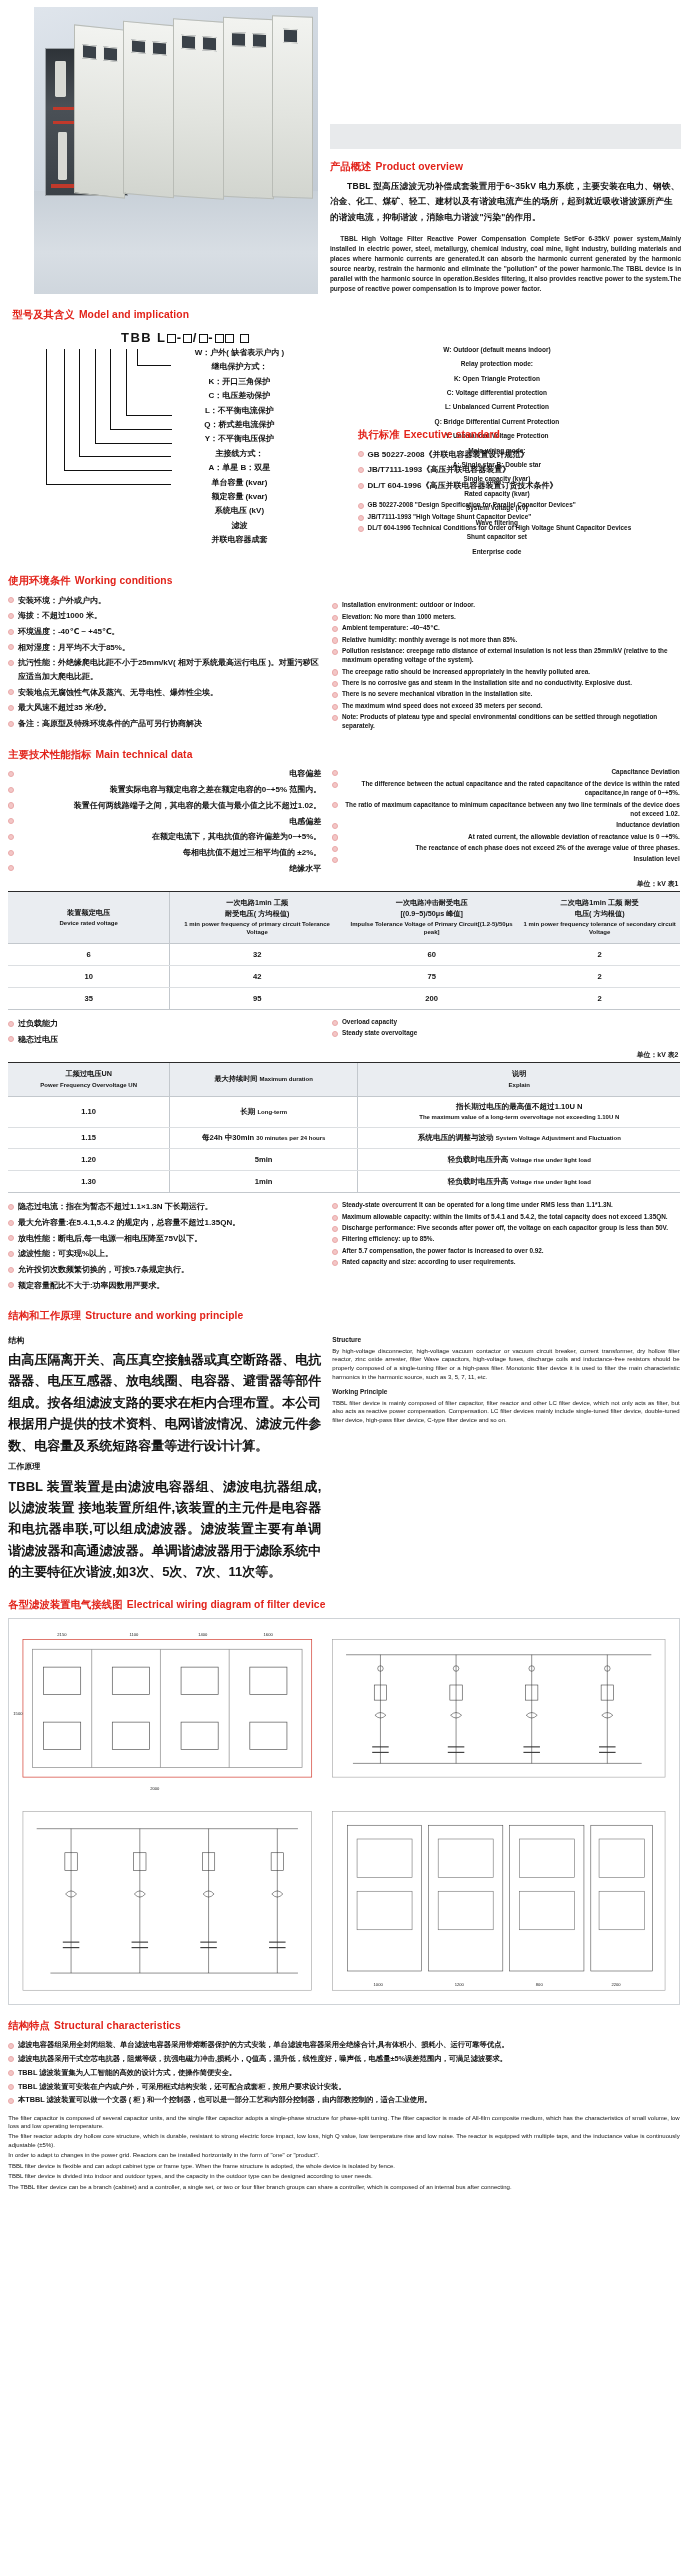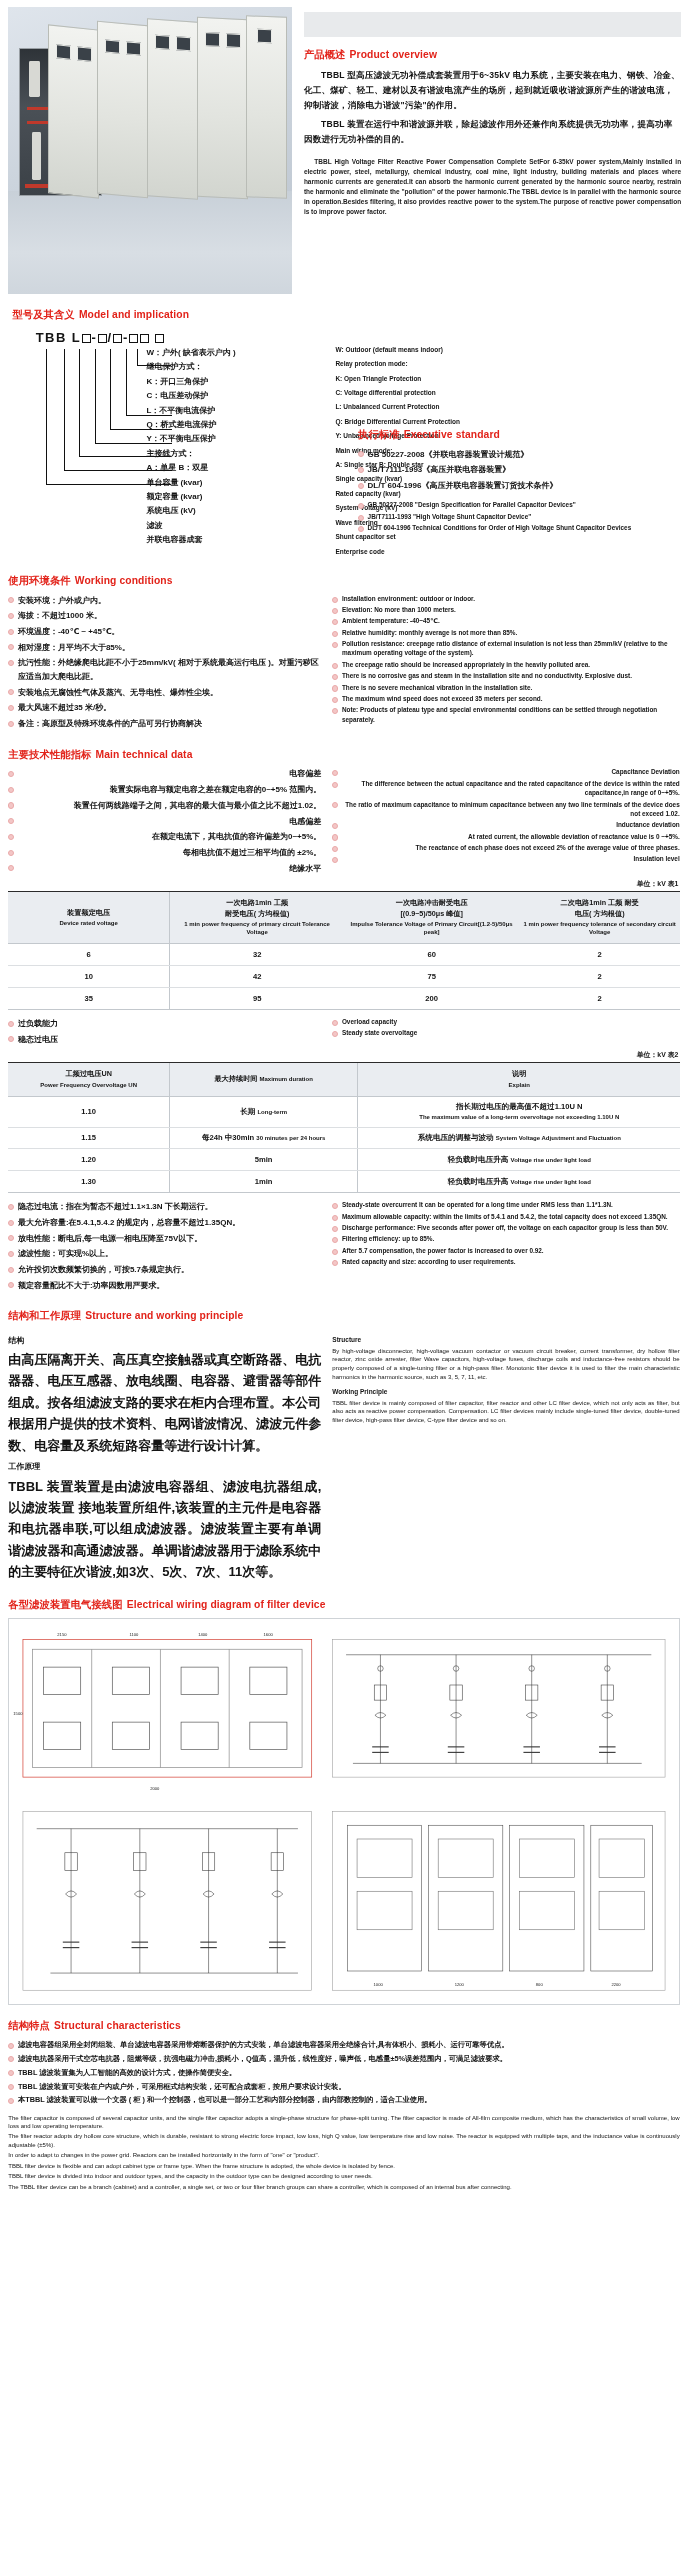--- a/index.html
+++ b/index.html
@@ -9,21 +9,21 @@
     font-family:"Liberation Sans","DejaVu Sans",sans-serif;
     color:#141414; font-size:6.9px; line-height:1.5;
   }
   .page { width:688px; position:relative; padding:0 0 20.6px 0; }
 
   
   .sec-head { font-size:10.3px; font-weight:bold; color:#e2231a; letter-spacing:0.1px; margin:0 0 5.5px 0; }
   .sec-head .en { margin-left:4.1px; }
 
   
-  .hero { display:flex; align-items:flex-start; padding:5.5px 6.9px 0 6.9px; }
+  .hero { display:flex; align-items:flex-end; padding:5.5px 6.9px 0 6.9px;margin-left:26px; }
   .hero-photo {
     width:286px; height:289px; flex:0 0 286px; position:relative; overflow:hidden;
     background:linear-gradient(160deg,#dfe5ec 0%,#ccd4dd 45%,#b9c2cc 100%);
     border:0.7px solid #ffffff;
   }
   .hero-photo .floor {
     position:absolute; left:0; right:0; bottom:0; height:103px;
     background:linear-gradient(180deg,#c8d0d8 0%,#d8dee4 60%,#cfd6dd 100%);
   }
   .cab { position:absolute; background:linear-gradient(180deg,#f2f3f0 0%,#e2e4df 55%,#d2d5cf 100%);
@@ -41,21 +41,21 @@
   .hero-text { flex:1; padding-left:11px; }
   .grey-band { height:25px; background:#e8eaec; margin:6.9px 0 9.6px 0; }
 
   .para-cn { font-size:8.6px; font-weight:bold; line-height:1.75; text-indent:2em;
              margin:0 0 4.1px 0; letter-spacing:0.2px; }
   .para-en { font-size:6.5px; line-height:1.55; text-align:justify; text-indent:1.6em;
              margin:0; font-weight:bold; color:#1d1d1d; }
 
   
   .model-wrap { padding:12.4px 6.9px 0 12.4px; }
-  .model-body { display:flex; margin-top:4.1px; }
+  .model-body { display:flex; margin-top:4.1px;text-align:center; }
   .model-left { width:323px; flex:0 0 323px; position:relative; }
   .model-code { font-size:13px; font-weight:bold; letter-spacing:1.4px; padding-left:23.4px; }
   .model-code .bx { display:inline-block; width:9px; height:9px; border:1px solid #111;
                     vertical-align:middle; margin:0 0.7px; }
   .leader-area { position:relative; height:160px; margin-top:1.4px; }
   .vline { position:absolute; width:0.7px; background:#111; }
   .hline { position:absolute; height:0.7px; background:#111; }
   .labels-cn { position:absolute; left:134px; top:-2.8px; width:186px; }
   .labels-cn div { font-size:8px; font-weight:bold; line-height:14.4px; white-space:nowrap; }
   .labels-en { width:323px; padding-top:15px; }
@@ -147,21 +147,20 @@
         <div class="win" style="left:9.6px;top:12.4px;width:15px;height:13.8px;"></div>
       </div>
     </div>
 
     <div class="hero-text">
       <div class="grey-band"></div>
       <div class="sec-head">
         <span>产品概述</span><span class="en">Product overview</span>
       </div>
       <p class="para-cn">TBBL 型高压滤波无功补偿成套装置用于6~35kV 电力系统，主要安装在电力、钢铁、冶金、化工、煤矿、轻工、建材以及有谐波电流产生的场所，起到就近吸收谐波源所产生的谐波电流，抑制谐波，消除电力谐波"污染"的作用。</p>
-      <p class="para-cn">TBBL 装置在运行中和谐波源并联，除起滤波作用外还兼作向系统提供无功功率，提高功率因数进行无功补偿的目的。</p>
       <div style="height:5.5px"></div>
       <p class="para-en">TBBL High Voltage Filter Reactive Power Compensation Complete SetFor 6-35kV power system,Mainly installed in electric power, steel, metallurgy, chemical industry, coal mine, light industry, building materials and places where harmonic currents are generated.It can absorb the harmonic current generated by the harmonic source nearby, restrain the harmonic and eliminate the "pollution" of the power harmonic.The TBBL device is in parallel with the harmonic source in operation.Besides filtering, it also provides reactive power to the system.The purpose of reactive power compensation is to improve power factor.</p>
     </div>
   </div>
 
   <div class="model-wrap">
     <div class="sec-head">
       <span>型号及其含义</span><span class="en">Model and implication</span>
     </div>
 
@@ -247,21 +246,21 @@
       <li class="li-en">DL/T 604-1996 Technical Conditions for Order of High Voltage Shunt Capacitor Devices</li>
     </ul>
   </div>
 
   <div class="spacer-md"></div>
 
   <div style="padding:0 8.3px;">
     <div class="sec-head">
       <span>使用环境条件</span><span class="en">Working conditions</span>
     </div>
-    <div class="two-col" style="padding:0;">
+    <div class="two-col" style="padding:0;align-items:flex-end;">
       <div class="col col-l">
         <ul class="bullet-list">
           <li class="li-cn">安装环境：户外或户内。</li>
           <li class="li-cn">海拔：不超过1000 米。</li>
           <li class="li-cn">环境温度：-40℃ ~ +45℃。</li>
           <li class="li-cn">相对湿度：月平均不大于85%。</li>
           <li class="li-cn">抗污性能：外绝缘爬电比距不小于25mm/kV( 相对于系统最高运行电压 )。对重污秽区应适当加大爬电比距。</li>
           <li class="li-cn">安装地点无腐蚀性气体及蒸汽、无导电性、爆炸性尘埃。</li>
           <li class="li-cn">最大风速不超过35 米/秒。</li>
           <li class="li-cn">备注：高原型及特殊环境条件的产品可另行协商解决</li>

